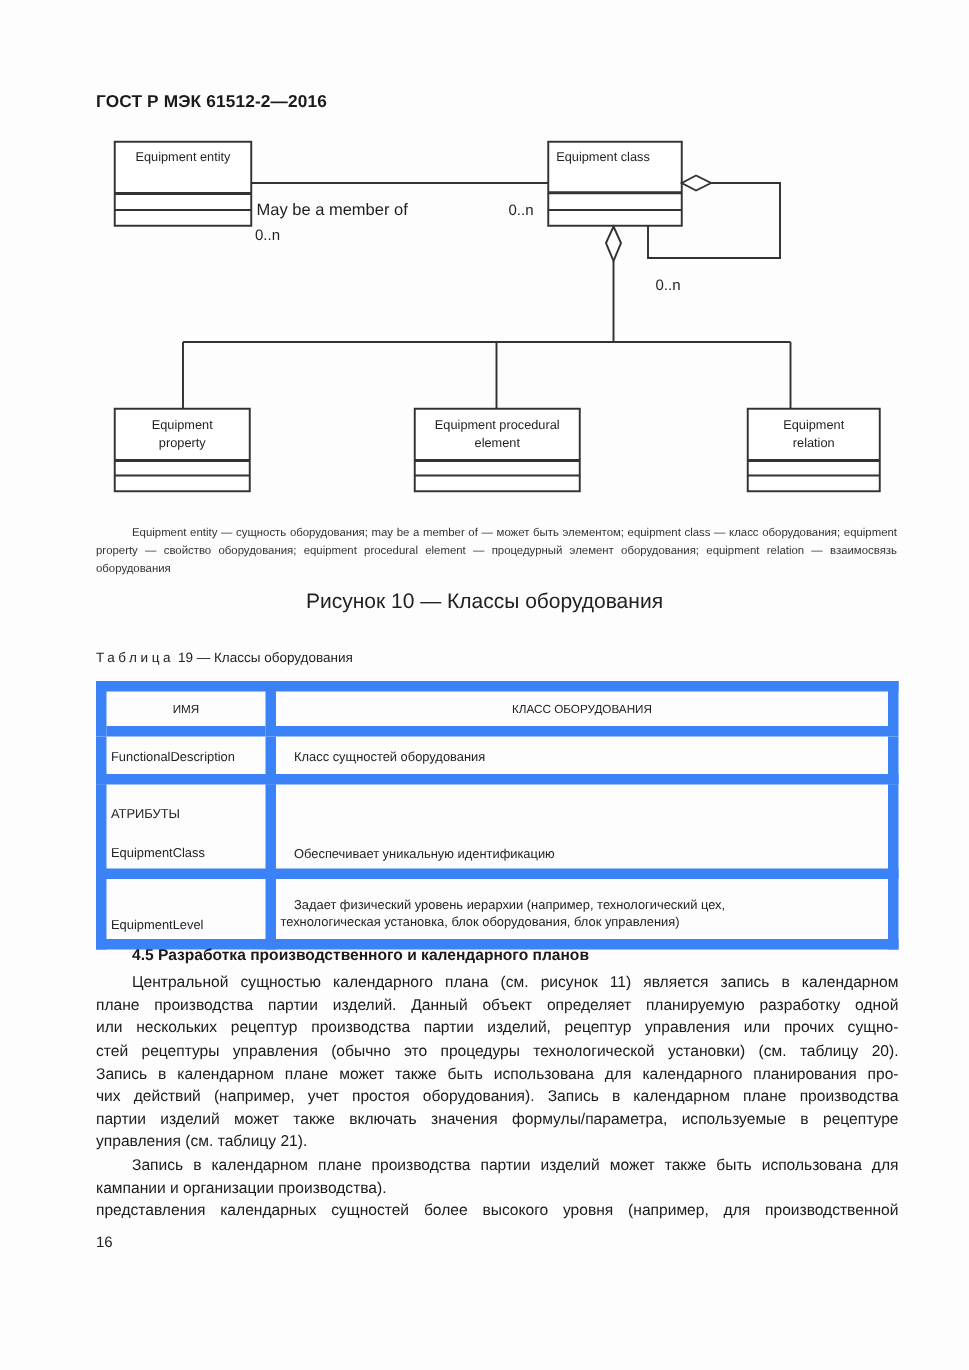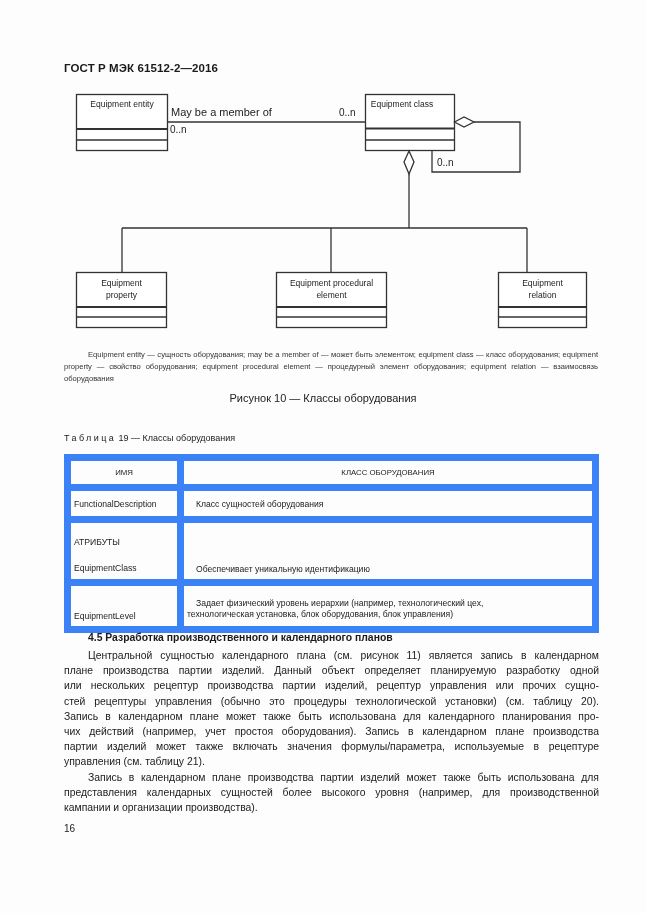--- a/index.html
+++ b/index.html
@@ -1,23 +1,23 @@
 <!DOCTYPE html>
 <html><head>
 <meta charset="utf-8">
 <style>
   html,body{margin:0;padding:0;background:#fdfdfd;}
   body{width:646px;height:913px;position:relative;overflow:hidden;font-family:"Liberation Sans",sans-serif;color:#1a1a1a;}
   .abs{position:absolute;}
   .std{left:64px;top:62px;font-size:11.5px;font-weight:bold;letter-spacing:0.1px;}
   svg.diagram{position:absolute;left:0;top:0;}
   .boxlabel{position:absolute;font-size:8.5px;text-align:center;line-height:12px;color:#222;}
-  .assoc{position:absolute;font-size:11px;color:#222;}
+  .assoc{position:absolute;font-size:11px;color:#222;margin-top:28px;}
   .legend{position:absolute;left:64px;top:349px;width:534px;font-size:7.6px;line-height:12px;text-align:justify;color:#333;text-indent:24px;}
-  .caption{position:absolute;left:0;width:646px;top:392px;text-align:center;font-size:11px;color:#222;}
+  .caption{position:absolute;left:0;width:646px;top:392px;text-align:center;font-size:14px;color:#222;}
   .tcap{position:absolute;left:64px;top:433px;font-size:9px;color:#222;}
   .tcap .sp{letter-spacing:2.4px;}
   table.t{position:absolute;left:64px;top:454px;width:535px;border-collapse:collapse;font-size:8.6px;color:#222;}
   table.t td{border:7px solid #3b82f6;vertical-align:middle;padding:0 3px;}
   table.t tr.h td{height:23px;text-align:center;font-size:7.8px;border-bottom:3px double #333;}
   table.t td.c1{width:100px;}
   table.t td.c2{padding-left:12px;}
   .r1 td{height:25px;}
   .r2 td{height:56px;vertical-align:top;}
   .r3 td{height:34px;vertical-align:top;}
@@ -139,17 +139,17 @@
   <span class="ln">или нескольких рецептур производства партии изделий, рецептур управления или прочих сущно-</span>
   <span class="ln">стей рецептуры управления (обычно это процедуры технологической установки) (см. таблицу 20).</span>
   <span class="ln">Запись в календарном плане может также быть использована для календарного планирования про-</span>
   <span class="ln">чих действий (например, учет простоя оборудования). Запись в календарном плане производства</span>
   <span class="ln">партии изделий может также включать значения формулы/параметра, используемые в рецептуре</span>
   <span class="ln last">управления (см. таблицу 21).</span>
 </div>
 
 <div class="para" style="top:770px;">
   <span class="ln ind">Запись в календарном плане производства партии изделий может также быть использована для</span>
+  <span class="ln last">кампании и организации производства).</span>
   <span class="ln">представления календарных сущностей более высокого уровня (например, для производственной</span>
-  <span class="ln last">кампании и организации производства).</span>
 </div>
 
 <div class="pagenum">16</div>
 
 </body></html>

